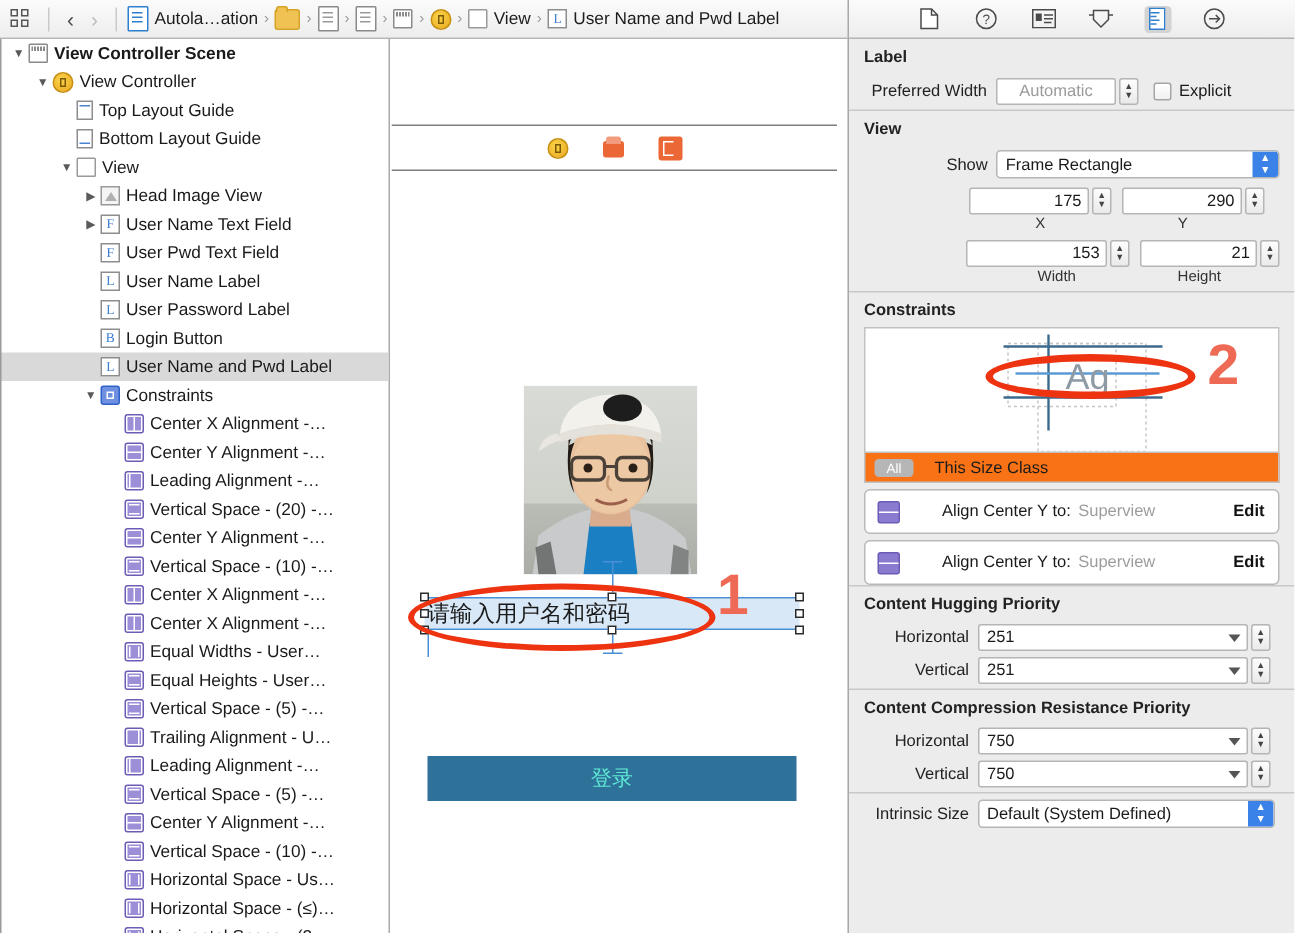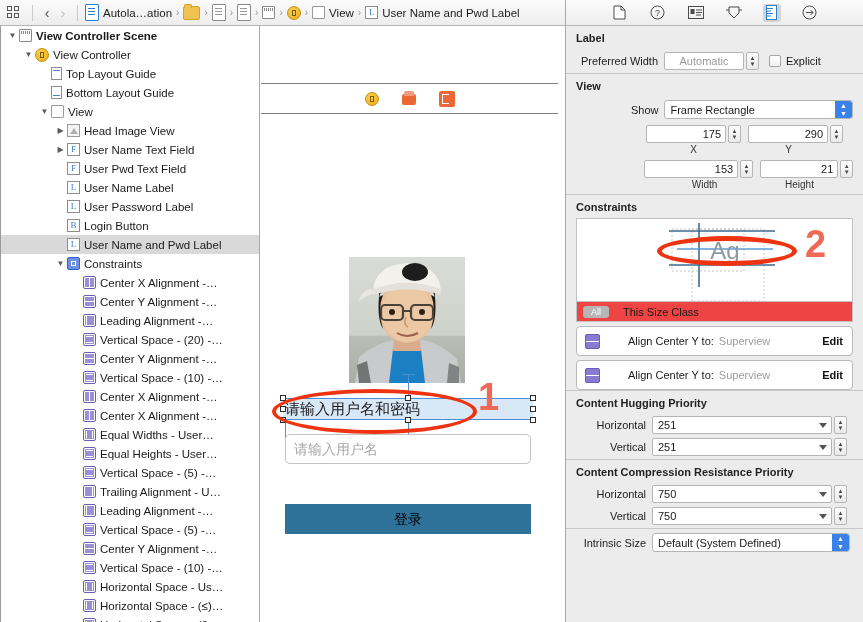--- a/index.html
+++ b/index.html
@@ -100,21 +100,21 @@
   }
   #sel-label-text{position:absolute;left:285px;top:400px;font-size:15px;color:#1a1a1a;
     font-family:"DejaVu Sans","Liberation Sans",sans-serif;line-height:18px;letter-spacing:0px;}
 
   .tfield{position:absolute;left:285px;width:246px;height:30px;border:1px solid #c3c3c3;border-radius:5px;
     background:#fff;box-sizing:border-box;color:#a8a8a8;font-size:14px;line-height:28px;padding-left:8px;
     font-family:"DejaVu Sans","Liberation Sans",sans-serif;}
   #tf-user{top:434px;}
   #tf-pwd{top:469px;}
   #loginbtn{position:absolute;left:285px;top:504px;width:246px;height:30px;background:#2e7199;
-    color:#000000;font-size:14px;line-height:30px;text-align:center;
+    color:#5eead4;font-size:14px;line-height:30px;text-align:center;
     font-family:"DejaVu Sans","Liberation Sans",sans-serif;box-sizing:border-box;}
 
   
   .cline{position:absolute;background:#4a8fd6;}
 
   
   .ellipse{position:absolute;border:4px solid #ee3311;border-radius:50%;box-sizing:border-box;}
   .annum{position:absolute;font-size:38px;font-weight:bold;color:#ee6a55;
     font-family:"Liberation Sans",sans-serif;line-height:38px;}
 
@@ -141,21 +141,21 @@
   .popup .arrowbox{position:absolute;right:0;top:0;width:17px;height:17px;background:#3b82e8;
     border-radius:0 2px 2px 0;color:#fff;font-size:7px;line-height:8px;text-align:center;padding-top:1px;}
   .combo{border:1px solid #b5b5b5;border-radius:2px;background:#fff;height:18px;line-height:17px;
     font-size:11px;box-sizing:border-box;padding:0 16px 0 5px;position:relative;}
   .combo .dn{position:absolute;right:4px;top:6px;width:0;height:0;border-left:4px solid transparent;
     border-right:4px solid transparent;border-top:5px solid #555;}
   .cbox{width:12px;height:12px;border:1px solid #a5a5a5;background:linear-gradient(#fff,#f0f0f0);
     border-radius:2px;box-sizing:border-box;}
   .axislbl{font-size:10px;color:#333;text-align:center;}
   #cwidget{margin:0 10px;height:84px;background:#fff;border:1px solid #c2c2c2;box-sizing:border-box;position:relative;}
-  #cwbar{margin:0 10px;height:20px;border:1px solid #c2c2c2;border-top:none;background:#ef4444;
+  #cwbar{margin:0 10px;height:20px;border:1px solid #c2c2c2;border-top:none;background:#f97316;
     display:flex;align-items:center;box-sizing:border-box;}
   .pill{background:#b6b6b6;color:#fff;font-size:9px;border-radius:3px;padding:1px 8px;margin-left:6px;}
   .crow{margin:4px 10px 0 10px;height:30px;border:1px solid #b9b9b9;border-radius:4px;background:#fff;
     display:flex;align-items:center;box-sizing:border-box;position:relative;}
   .cicon{width:15px;height:15px;margin-left:8px;border:1px solid #6d5bb5;background:#8b7bd0;border-radius:2px;
     box-sizing:border-box;position:relative;}
   .cicon::after{content:"";position:absolute;top:6px;left:0;right:0;height:1px;background:#fff;}
   .ctext{font-size:11px;color:#1a1a1a;margin-left:28px;}
   .cgray{color:#9d9d9d;}
   .cedit{position:absolute;right:9px;font-size:11px;font-weight:bold;color:#111;}
@@ -538,21 +538,20 @@
   <div id="sel-label-text">请输入用户名和密码</div>
   <div class="selhandle" style="left:280px;top:395px;"></div>
   <div class="selhandle" style="left:405px;top:395px;"></div>
   <div class="selhandle" style="left:530px;top:395px;"></div>
   <div class="selhandle" style="left:280px;top:406px;"></div>
   <div class="selhandle" style="left:530px;top:406px;"></div>
   <div class="selhandle" style="left:280px;top:417px;"></div>
   <div class="selhandle" style="left:405px;top:417px;"></div>
   <div class="selhandle" style="left:530px;top:417px;"></div>
 
-  <div class="tfield" id="tf-user">请输入用户名</div>
   <div id="loginbtn">登录</div>
 
   <div class="ellipse" style="left:272px;top:389px;width:205px;height:45px;"></div>
   <div class="annum" style="left:478px;top:378px;">1</div>
 
   <div id="inspector">
 
     <div id="insp-tabs">
       <div class="itab">
         <svg width="13" height="15" viewBox="0 0 13 15">

